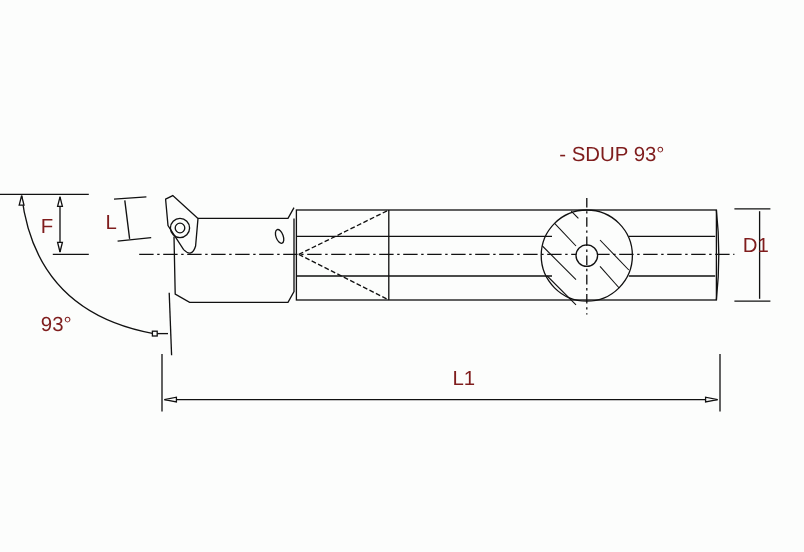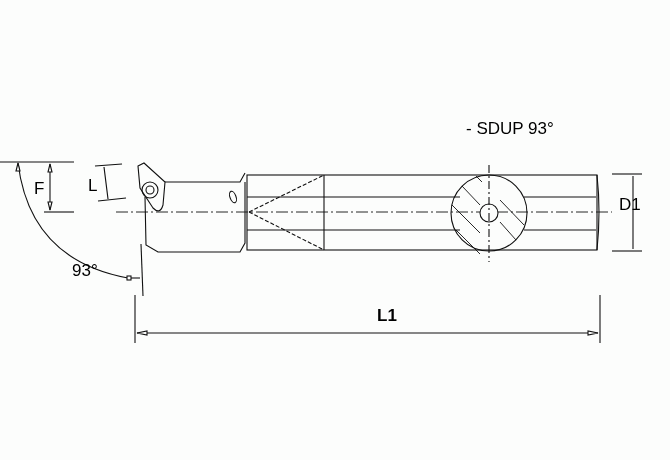--- a/index.html
+++ b/index.html
@@ -1,18 +1,18 @@
 <!DOCTYPE html>
 <html><head>
 <meta charset="utf-8">
 <style>
   html, body { margin: 0; padding: 0; background: #fcfdfc; }
   body { width: 670px; height: 460px; overflow: hidden; position: relative; font-family: "Liberation Sans", sans-serif; }
   svg { position: absolute; left: 0; top: 0; }
-  .lbl { position: absolute; font-family: "Liberation Sans", sans-serif; color: #000000; line-height: 1; white-space: nowrap; }
+  .lbl { position: absolute; font-family: "Liberation Sans", sans-serif; color: #7f1d1d; line-height: 1; white-space: nowrap; }
   .big { font-size: 17px; }
 </style>
 </head>
 <body>
 
 <svg width="670" height="460" viewBox="0 0 670 460" xmlns="http://www.w3.org/2000/svg">
   <g fill="none" stroke="#111" stroke-width="1.1">
 
     <line x1="116" y1="212" x2="612" y2="212" stroke-dasharray="12,3,2,3" stroke-width="0.9"></line>
 
@@ -67,15 +67,15 @@
     <line x1="135" y1="295" x2="135" y2="343"></line>
     <line x1="600" y1="295" x2="600" y2="343"></line>
     <line x1="137" y1="333" x2="598" y2="333"></line>
     <path d="M137 333 l10 -2 l0 4 z M598 333 l-10 -2 l0 4 z" fill="#fcfdfc"></path>
   </g>
 </svg>
 
 <div class="lbl big" style="left:466px; top:120px;">- SDUP 93°</div>
 <div class="lbl big" style="left:34px; top:180px;">F</div>
 <div class="lbl big" style="left:88px; top:177px;">L</div>
-<div class="lbl big" style="left:34px; top:262px;margin-left:38px;">93°</div>
+<div class="lbl big" style="left:34px; top:262px;">93°</div>
 <div class="lbl big" style="left:619px; top:196px;">D1</div>
-<div class="lbl big" style="left:377px; top:307px;font-weight:bold;">L1</div>
+<div class="lbl big" style="left:377px; top:307px;">L1</div>
 
 </body></html>

